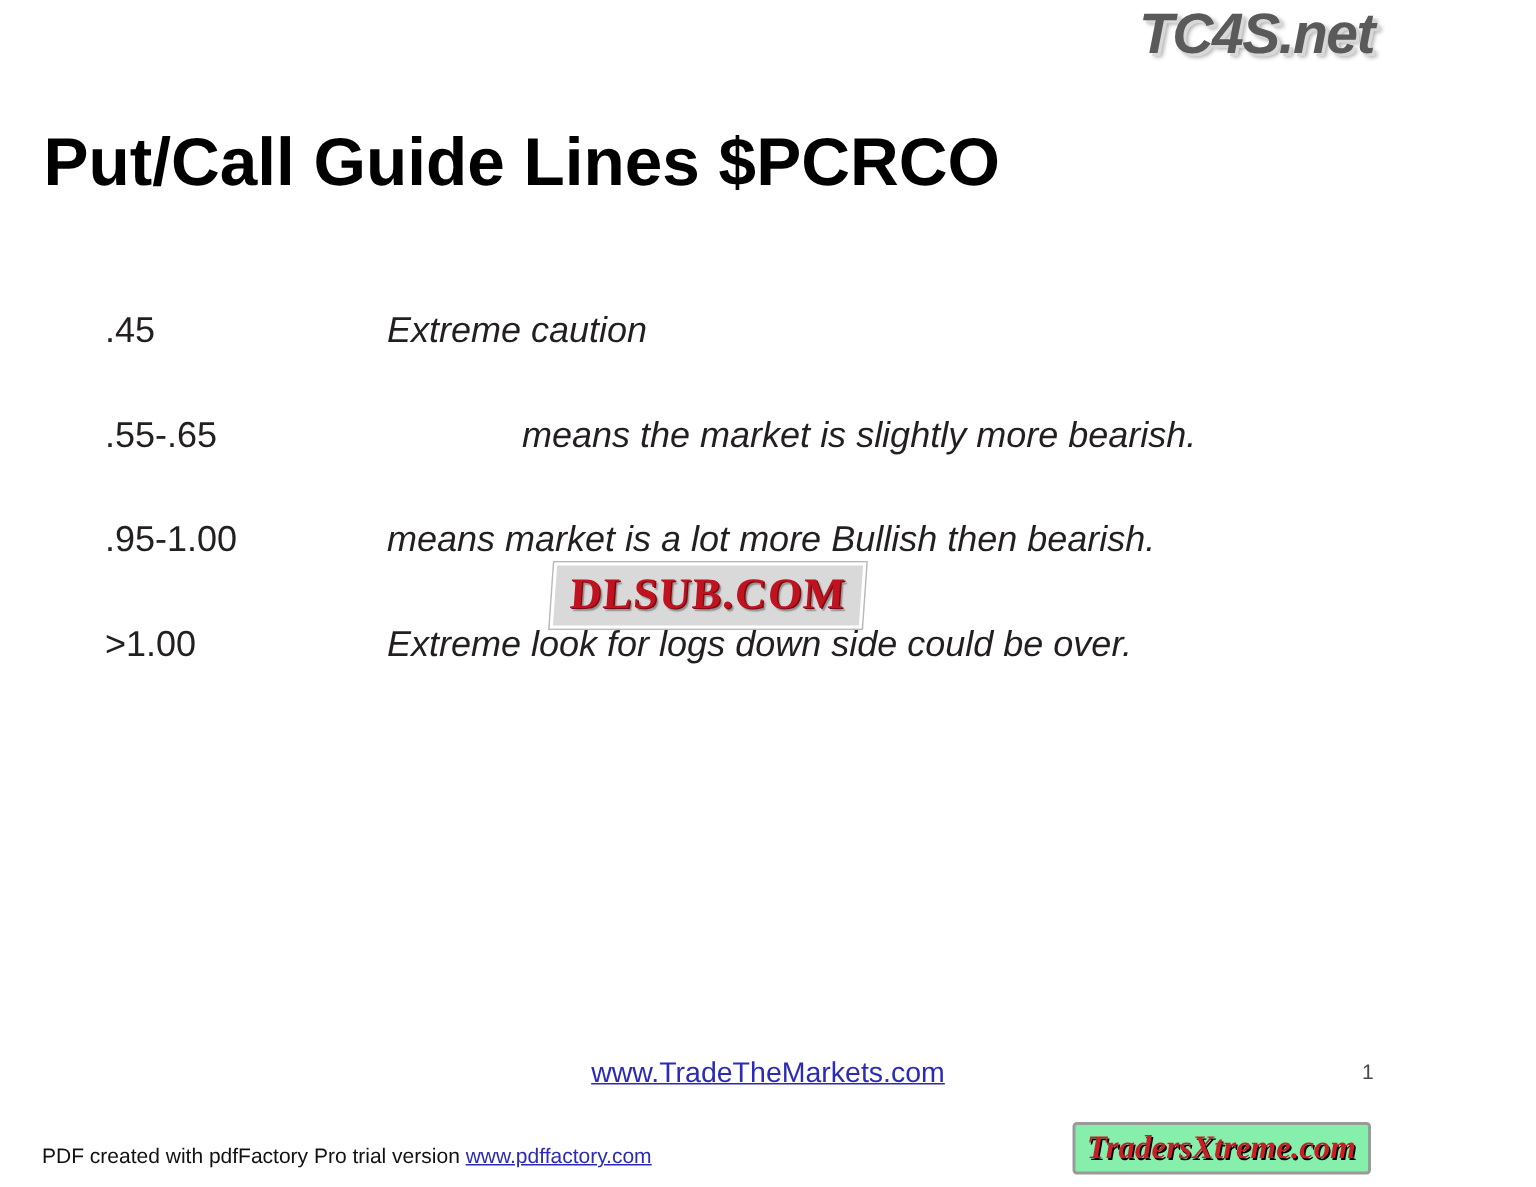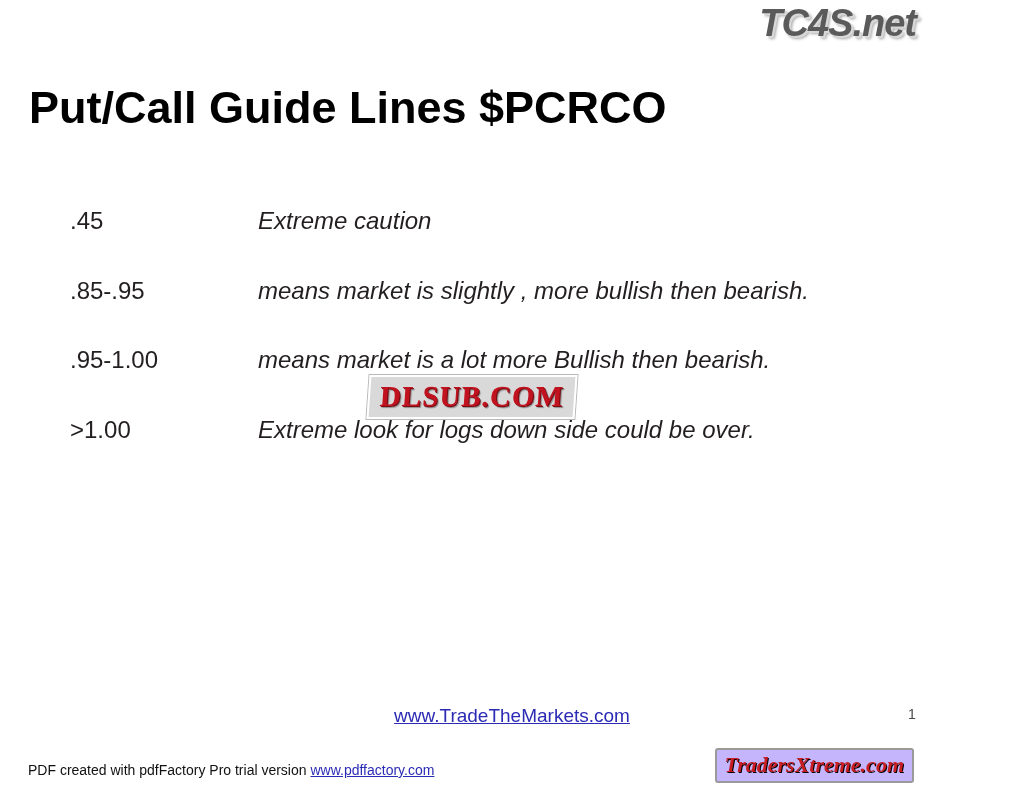--- a/index.html
+++ b/index.html
@@ -128,21 +128,21 @@
     color: #2b2bb5;
     text-decoration: underline;
   }
 
   
   .brand-bottom {
     position: absolute;
     right: 10px;
     top: 748px;
     padding: 2px 8px 3px 8px;
-    background: #c4b5fd;
+    background: #86efac;
     border: 2px solid #9a9a9a;
     border-radius: 3px;
     font-family: "Liberation Serif", serif;
     font-size: 22px;
     font-weight: bold;
     font-style: italic;
     color: #c81e24;
     text-shadow: 1px 1px 0 #000000;
     letter-spacing: 0px;
   }
@@ -155,25 +155,25 @@
   <div class="brand-top">TC4S.net</div>
 
   <div class="slide-title">Put/Call Guide Lines  $PCRCO</div>
 
   <div class="body-list">
 
     <div class="row">
       <span class="level">.45</span><span class="desc">Extreme caution</span>
     </div>
 
+    <div class="row indented">
+      <span class="level">.55-.65</span><span class="desc">means the market is slightly more bearish.</span>
+    </div>
 
 
-    <div class="row wrapped">
-      <span class="level">.85-.95</span><span class="desc">means market is slightly , more bullish then bearish.</span>
-    </div>
 
     <div class="row">
       <span class="level">.95-1.00</span><span class="desc">means market is a lot more Bullish then bearish.</span>
     </div>
 
     <div class="row">
       <span class="level">&gt;1.00</span><span class="desc">Extreme look for logs down side could be over.</span>
     </div>
 
   </div>

